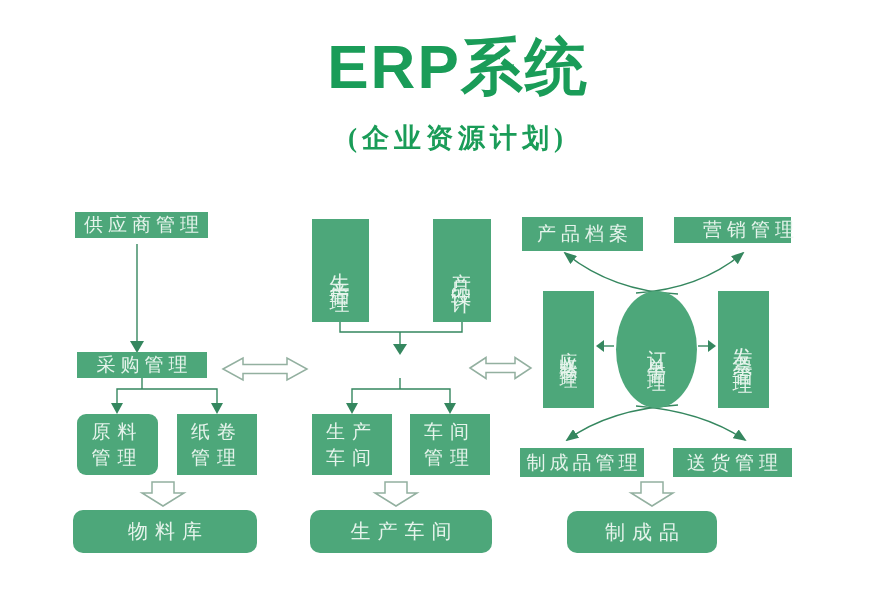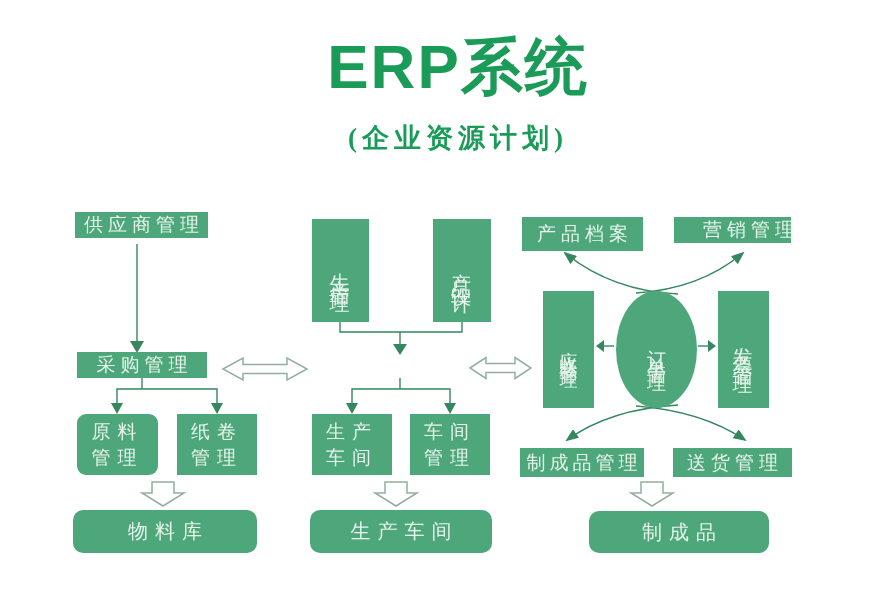--- a/index.html
+++ b/index.html
@@ -128,15 +128,15 @@
   <div class="box wrapbox" style="left:410px;top:414px;width:80px;height:61px;">车间管理</div>
 
   <div class="box" style="left:520px;top:448px;width:124px;height:29px;font-size:19px;letter-spacing:4px;text-indent:4px;">制成品管理</div>
 
   <div class="box" style="left:673px;top:448px;width:119px;height:29px;">送货管理</div>
 
   <div class="box rbox" style="left:73px;top:510px;width:184px;height:43px;">物料库</div>
 
   <div class="box rbox" style="left:310px;top:510px;width:182px;height:43px;">生产车间</div>
 
-  <div class="box rbox" style="left:567px;top:511px;width:180px;height:42px;margin-left:22px;">制成品</div>
+  <div class="box rbox" style="left:567px;top:511px;width:150px;height:42px;">制成品</div>
 
 </div>
 
 </body></html>

